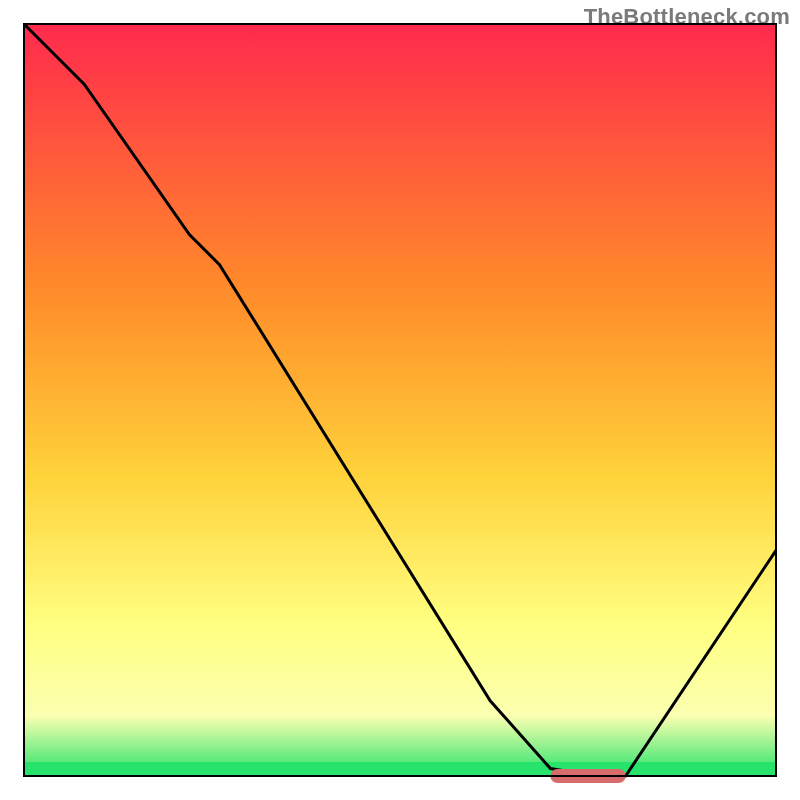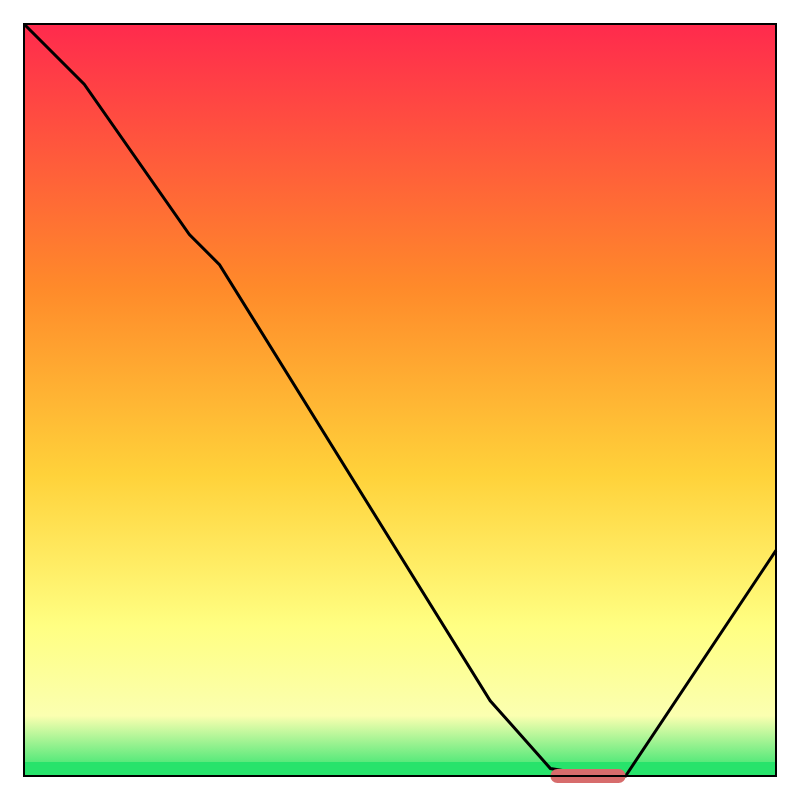--- a/index.html
+++ b/index.html
@@ -27,20 +27,21 @@
   svg.chart {
     position: absolute;
     left: 0;
     top: 0;
   }
 </style>
 </head>
 <body>
 
 <div class="stage">
+  <div class="watermark">TheBottleneck.com</div>
 
   <svg class="chart" width="800" height="800" viewBox="0 0 800 800">
     <defs>
       <linearGradient id="bg-grad" x1="0" y1="0" x2="0" y2="1">
         <stop offset="0" stop-color="#ff2a4d"></stop>
         <stop offset="0.35" stop-color="#ff8a2a"></stop>
         <stop offset="0.60" stop-color="#ffd23a"></stop>
         <stop offset="0.80" stop-color="#ffff82"></stop>
         <stop offset="0.92" stop-color="#fbffb0"></stop>
         <stop offset="1.0" stop-color="#27e36b"></stop>

